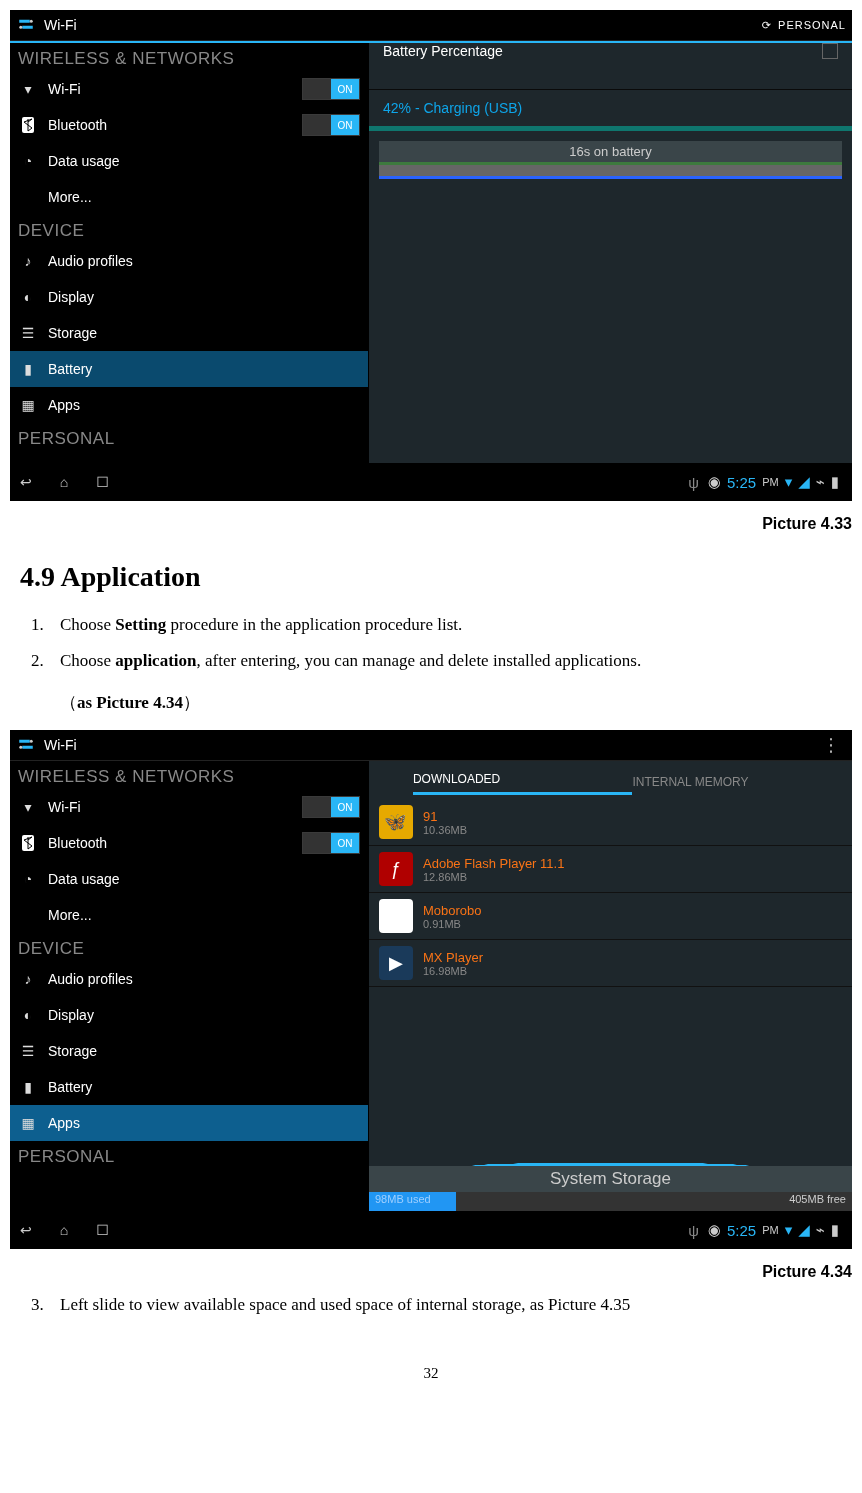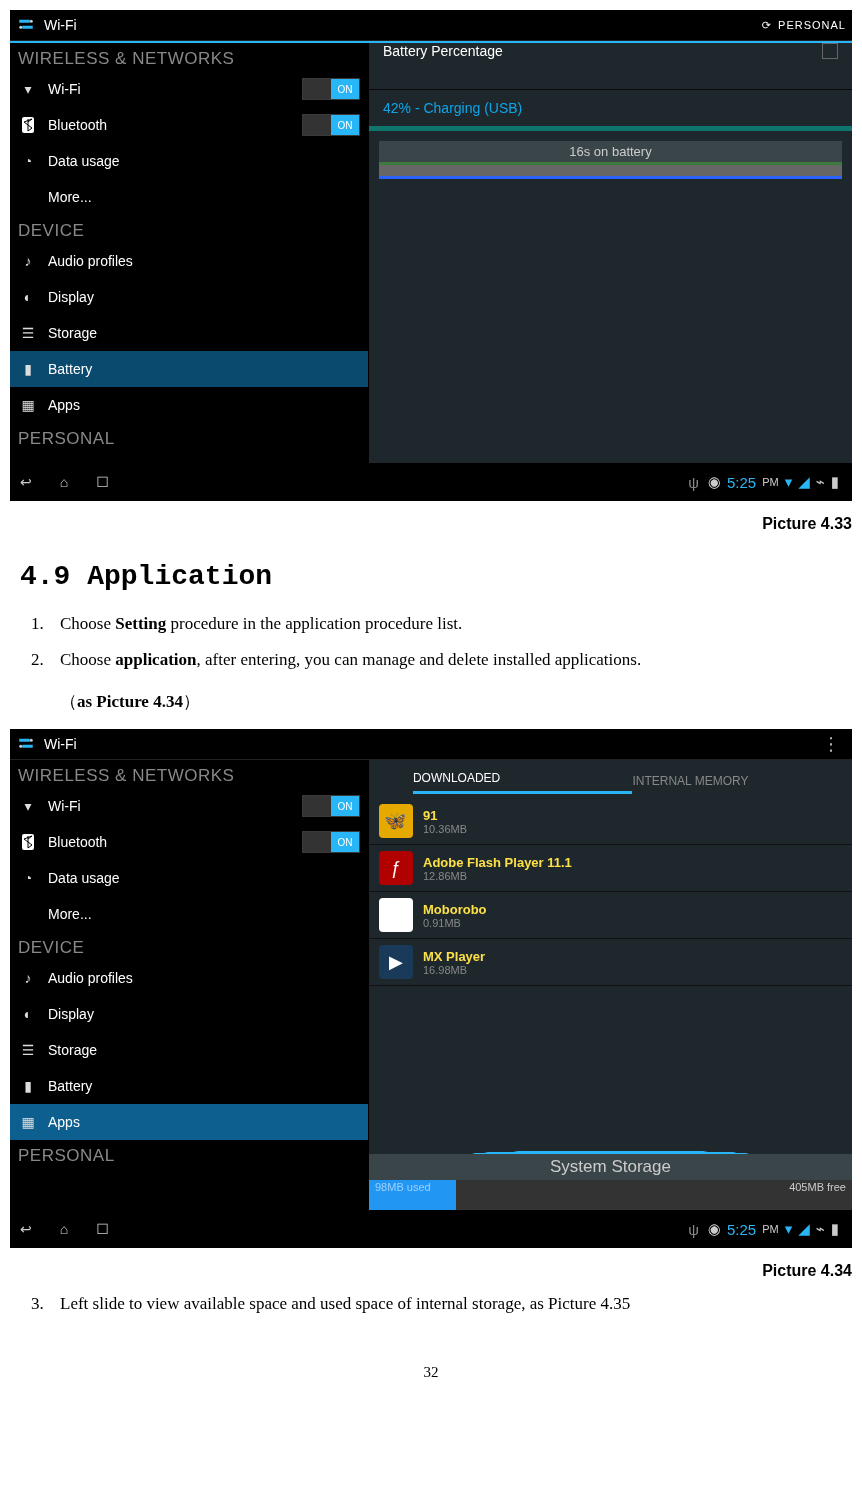--- a/index.html
+++ b/index.html
@@ -27,34 +27,34 @@
   .status .wi{margin:0 3px;color:#29b6f6}
   .status .gr{color:#ccc;margin:0 3px}
   .panel{flex:1;background:#1e272c;border-left:1px solid #000}
   .panel-hdr{display:flex;align-items:flex-start;height:46px;padding:0 14px;color:#fff;border-bottom:1px solid #0a0a0a}
   .chk{width:14px;height:14px;border:1px solid #666;margin-left:auto}
   .panel-sub{padding:10px 14px;color:#0ea5e9;border-bottom:5px solid #0f766e}
   .graphbox{margin:10px;position:relative}
   .graphlbl{text-align:center;color:#ccc;font-size:13px;background:#3a4549;padding:3px 0}
   .graph{height:14px;background:linear-gradient(to bottom,#3e7a3e 0 3px,#666 3px 14px);border-bottom:3px solid #2962ff;position:relative}
   .caption{text-align:right;font-weight:bold;margin:14px 0 28px 0}
-  h2{font-family:Liberation Mono, monospace;font-size:28px;margin:10px 0 22px 10px}
+  h2{font-family:Liberation Serif, serif;font-size:28px;margin:10px 0 22px 10px}
   ol{margin:0 0 0 10px;padding-left:28px;font-family:"Times New Roman",serif;font-size:17px}
   ol li{margin-bottom:16px;padding-left:12px}
   .menu-dots{margin-left:auto;font-size:18px;color:#bbb;padding-right:6px}
   .tabs{display:flex;height:34px;align-items:flex-end}
   .tab{flex:1;text-align:left;font-size:12px;color:#888;padding-bottom:6px}
   .tab.active{color:#fff;border-bottom:3px solid #29b6f6}
   .applist{padding:4px 0}
   .app{display:flex;align-items:center;height:46px;padding:0 10px;border-bottom:1px solid #111}
   .app .aicn{width:34px;height:34px;border-radius:4px;margin-right:10px;display:flex;align-items:center;justify-content:center;font-size:18px}
-  .app .meta .nm{color:#fde047;font-weight:bold;font-size:13px}
+  .app .meta .nm{color:#f97316;font-weight:normal;font-size:13px}
   .app .meta .sz{color:#888;font-size:11px}
   .storage-lbl{background:#3a4549;text-align:center;color:#ccc;font-size:17px;padding:3px 0}
-  .storage-bar{height:18px;background:linear-gradient(to right,#2196f3 0 18%,#333 18% 100%);display:flex;justify-content:space-between;font-size:11px;color:#ccc;padding:1px 6px 11px 6px}
+  .storage-bar{height:18px;background:linear-gradient(to right,#2196f3 0 18%,#333 18% 100%);display:flex;justify-content:space-between;font-size:11px;color:#ccc;padding:1px 6px 0 6px}
   .storage-bar .u{color:#9ecfff}
   .curve{height:6px;background:radial-gradient(ellipse at 50% 100%,#29b6f6 0 40%,transparent 41%);margin-top:-4px}
   .pagenum{font-family:"Times New Roman",serif;text-align:center;margin-top:50px;font-size:15px}
   svg{display:block}
 </style>
 </head>
 <body>
 
 <div class="page">
 

